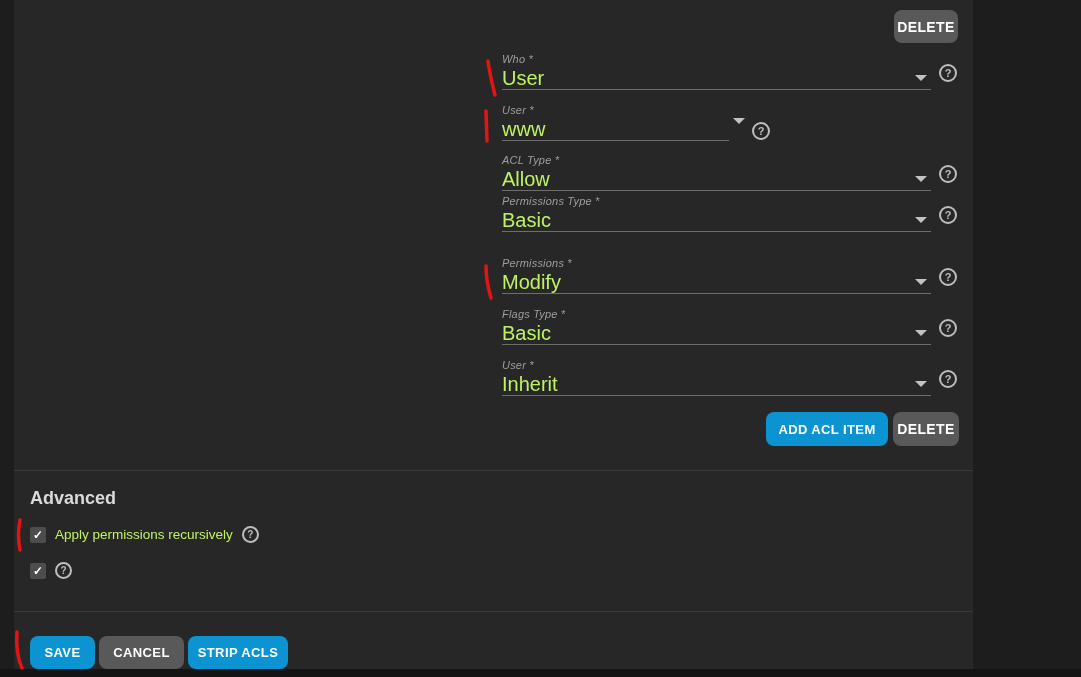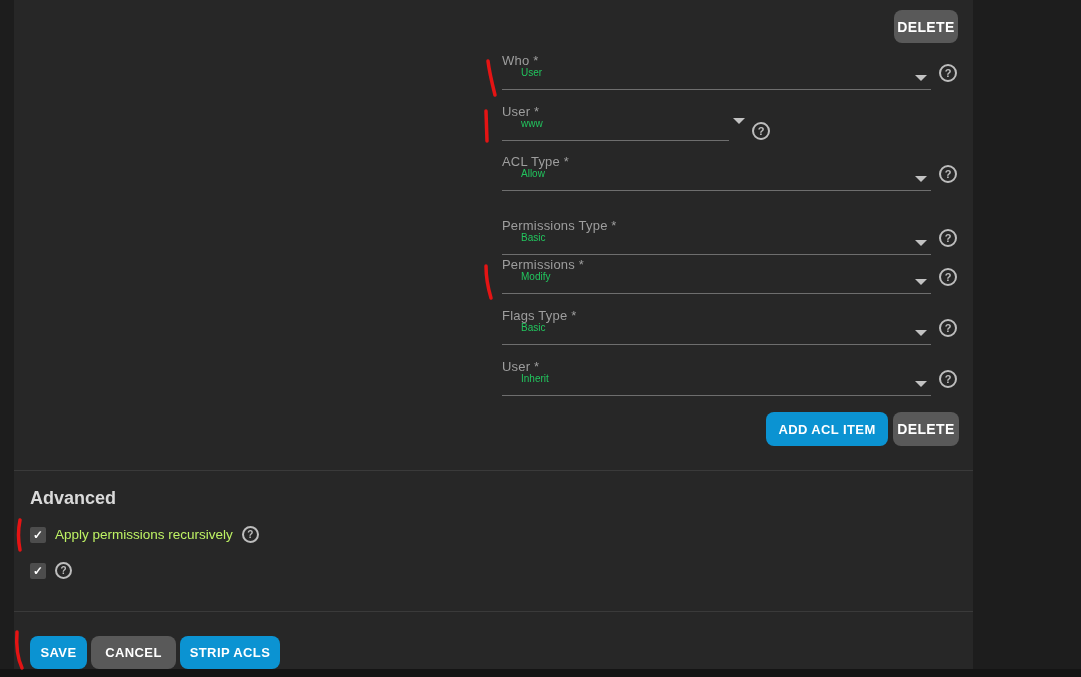--- a/index.html
+++ b/index.html
@@ -29,29 +29,29 @@
   .btn-blue{background:#0b93d2;}
   .btn-top-delete{left:880px;top:10px;width:64px;height:33px;font-size:14px;}
   .btn-add-acl{left:752px;top:412px;width:122px;height:34px;}
   .btn-row-delete{left:879px;top:412px;width:66px;height:34px;font-size:14px;}
 
   
   .field{position:absolute;left:488px;width:429px;height:40px;}
   .f0{top:53px;}
   .f1{top:104px;width:227px;}
   .f2{top:154px;}
-  .f3{top:218px;text-align:center;}
+  .f3{top:195px;text-align:center;}
   .f4{top:257px;}
   .f5{top:308px;}
   .f6{top:359px;}
   .f-label{
-    position:absolute;left:0;top:0;font-size:13px;color:#9e9e9e;letter-spacing:.2px;
+    position:absolute;left:0;top:0;font-size:11px;color:#9e9e9e;letter-spacing:.2px;font-style:italic;
   }
   .f-value{
-    position:absolute;left:0;top:14px;font-size:10px;color:#22c55e;margin-left:19px;
+    position:absolute;left:0;top:14px;font-size:20px;color:#bef264;
   }
   .f-underline{
     position:absolute;left:0;right:0;top:36px;height:1px;background:#6e6e6e;
   }
   .f-arrow{
     position:absolute;right:4px;top:22px;width:0;height:0;
     border-left:6px solid transparent;border-right:6px solid transparent;
     border-top:6px solid #c2c2c2;cursor:pointer;
   }
   .f1 .f-arrow{right:-16px;top:14px;}
@@ -80,21 +80,21 @@
   .chk-label{font-size:13.5px;color:#bef264;}
   .chk-help{
     width:13px;height:13px;border:2px solid #bdbdbd;border-radius:50%;
     display:flex;align-items:center;justify-content:center;
     color:#bdbdbd;font-size:10px;font-weight:bold;cursor:pointer;flex:0 0 auto;
   }
 
   
   .actions{position:absolute;left:16px;top:636px;display:flex;gap:4px;}
   .actions .btn{position:static;height:33px;}
-  .btn-save{width:57px;text-align:center;}
+  .btn-save{width:65px;text-align:center;}
   .btn-cancel{width:85px;}
   .btn-strip{width:100px;}
 
   
   .bottom-strip{
     position:absolute;left:0;top:669px;width:1081px;height:8px;background:#141414;
   }
 
   
   .mark{position:absolute;pointer-events:none;}

